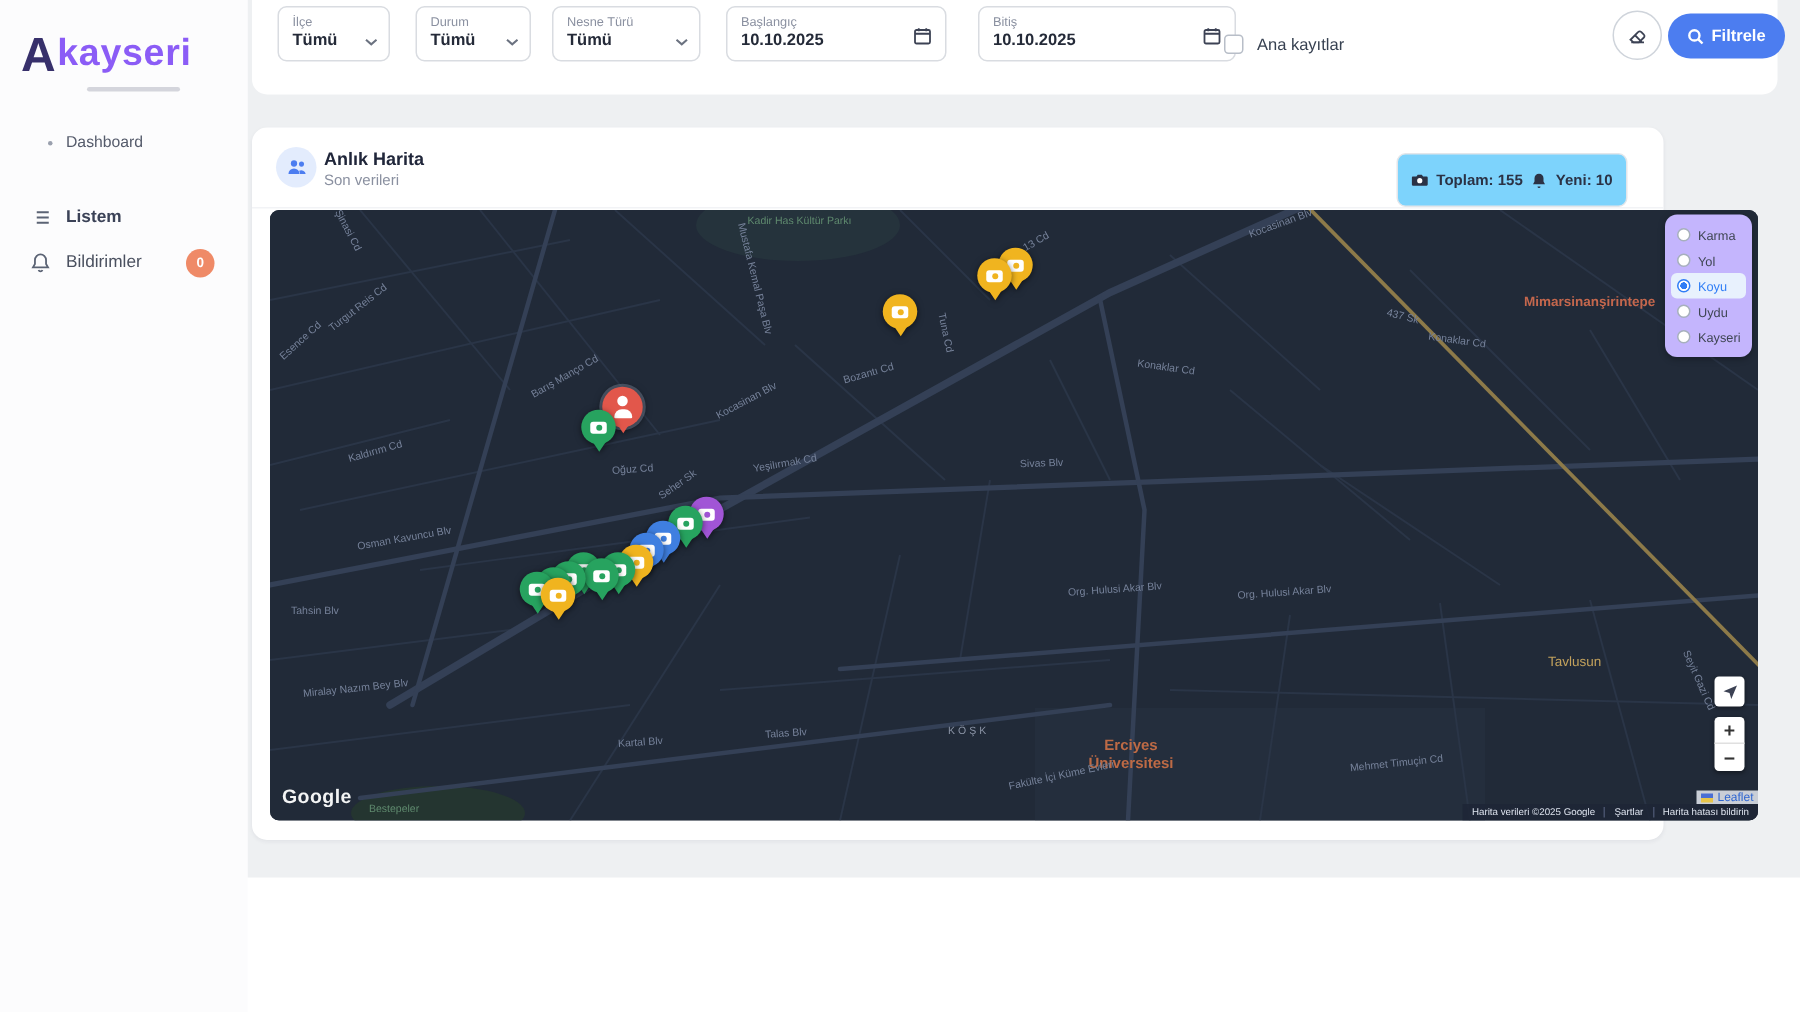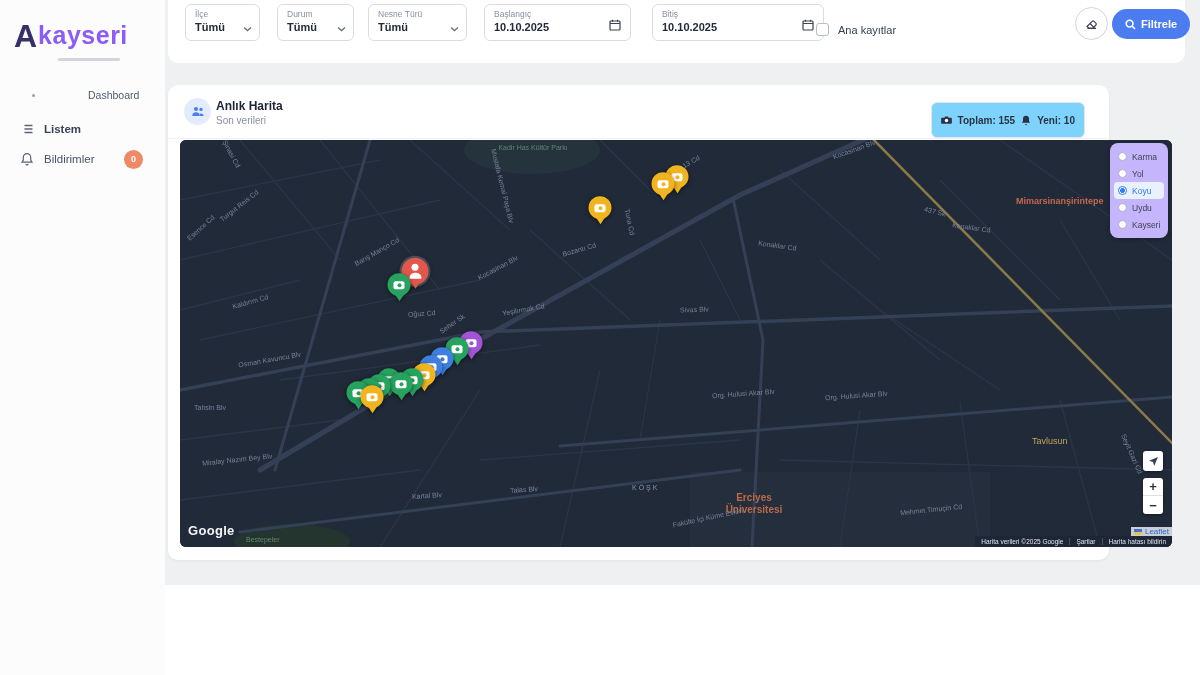--- a/index.html
+++ b/index.html
@@ -10,21 +10,21 @@
 
   
   .sidebar { position:absolute; left:0; top:0; width:165px; height:675px; background:#fcfcfd; z-index:5; }
   .logo { position:absolute; left:14px; top:20px; display:flex; align-items:flex-start; }
   .logo-a { font-size:32px; font-weight:800; color:#37306b; line-height:1; letter-spacing:-2px; }
   .logo-text { font-size:25px; font-weight:700; color:#8b5cf6; line-height:1.2; margin-left:3px; letter-spacing:0.5px; }
   .logo-tagline { position:absolute; left:58px; top:58px; width:62px; height:3px; background:#d4d5dc; border-radius:2px; }
   .nav { position:absolute; left:0; top:78px; width:165px; }
   .nav-row { position:relative; display:flex; align-items:center; height:22px; padding-left:20px; color:#3b4257; font-size:11.5px; font-weight:700; }
   .nav-row .nico { width:15px; height:15px; margin-right:9px; color:#5b6374; flex:0 0 auto; display:flex; align-items:center; }
-  .nav-sub { height:22px; padding-left:32px; font-size:10.5px; font-weight:400; color:#555b6b; display:flex; align-items:center;gap:44px; }
+  .nav-sub { height:22px; padding-left:32px; font-size:10.5px; font-weight:400; color:#555b6b; display:flex; align-items:center; }
   .nav-sub .dot { width:3px; height:3px; border-radius:50%; background:#9aa0ae; margin-right:9px; }
   .nav-active { position:relative; margin:6px 8px; height:30px; background:#fff; border-radius:8px; box-shadow:0 2px 8px rgba(40,50,80,.12); display:flex; align-items:center; padding-left:12px; color:#4c7df0; font-size:11.5px; font-weight:700; }
   .nav-active .nico { color:#4c7df0; }
   .chev-up { position:absolute; right:14px; top:7px; color:#9aa0ae; }
   .badge { position:absolute; right:22px; width:19px; height:19px; border-radius:50%; background:#ef8a67; color:#fff; font-size:9px; font-weight:700; display:flex; align-items:center; justify-content:center; }
   .gap8 { height:8px; } .gap6 { height:6px; }
 
   
   .filterbar { position:absolute; left:168px; top:-14px; width:1017px; height:77px; background:#fff; border-radius:10px; z-index:2; }
   .fbox { position:absolute; top:18px; height:37px; border:1px solid #d9dce1; border-radius:6px; background:#fff; }
@@ -94,21 +94,21 @@
     </div>
     <div class="logo-tagline"></div>
 
     <div class="nav">
       <div class="gap6"></div>
       <div class="nav-sub">
         <span class="dot"></span>
         <span>Dashboard</span>
       </div>
       <div class="gap8"></div>
-      <div class="nav-row" style="margin-top:4px;">
+      <div class="nav-row" style="margin-top:20px;">
         <span class="nico">
           <svg width="14" height="14" viewBox="0 0 14 14" fill="none" stroke="currentColor" stroke-width="1.4">
               <path d="M4.5 3.5 H12.5 M4.5 7 H12.5 M4.5 10.5 H12.5"></path>
               <path d="M1.5 3.5 h0.01 M1.5 7 h0.01 M1.5 10.5 h0.01" stroke-width="1.8"></path>
             </svg>
         </span>
         <span>Listem</span>
       </div>
       <div class="gap8"></div>
       <div class="nav-row" style="font-weight:400; color:#4a505f;">

